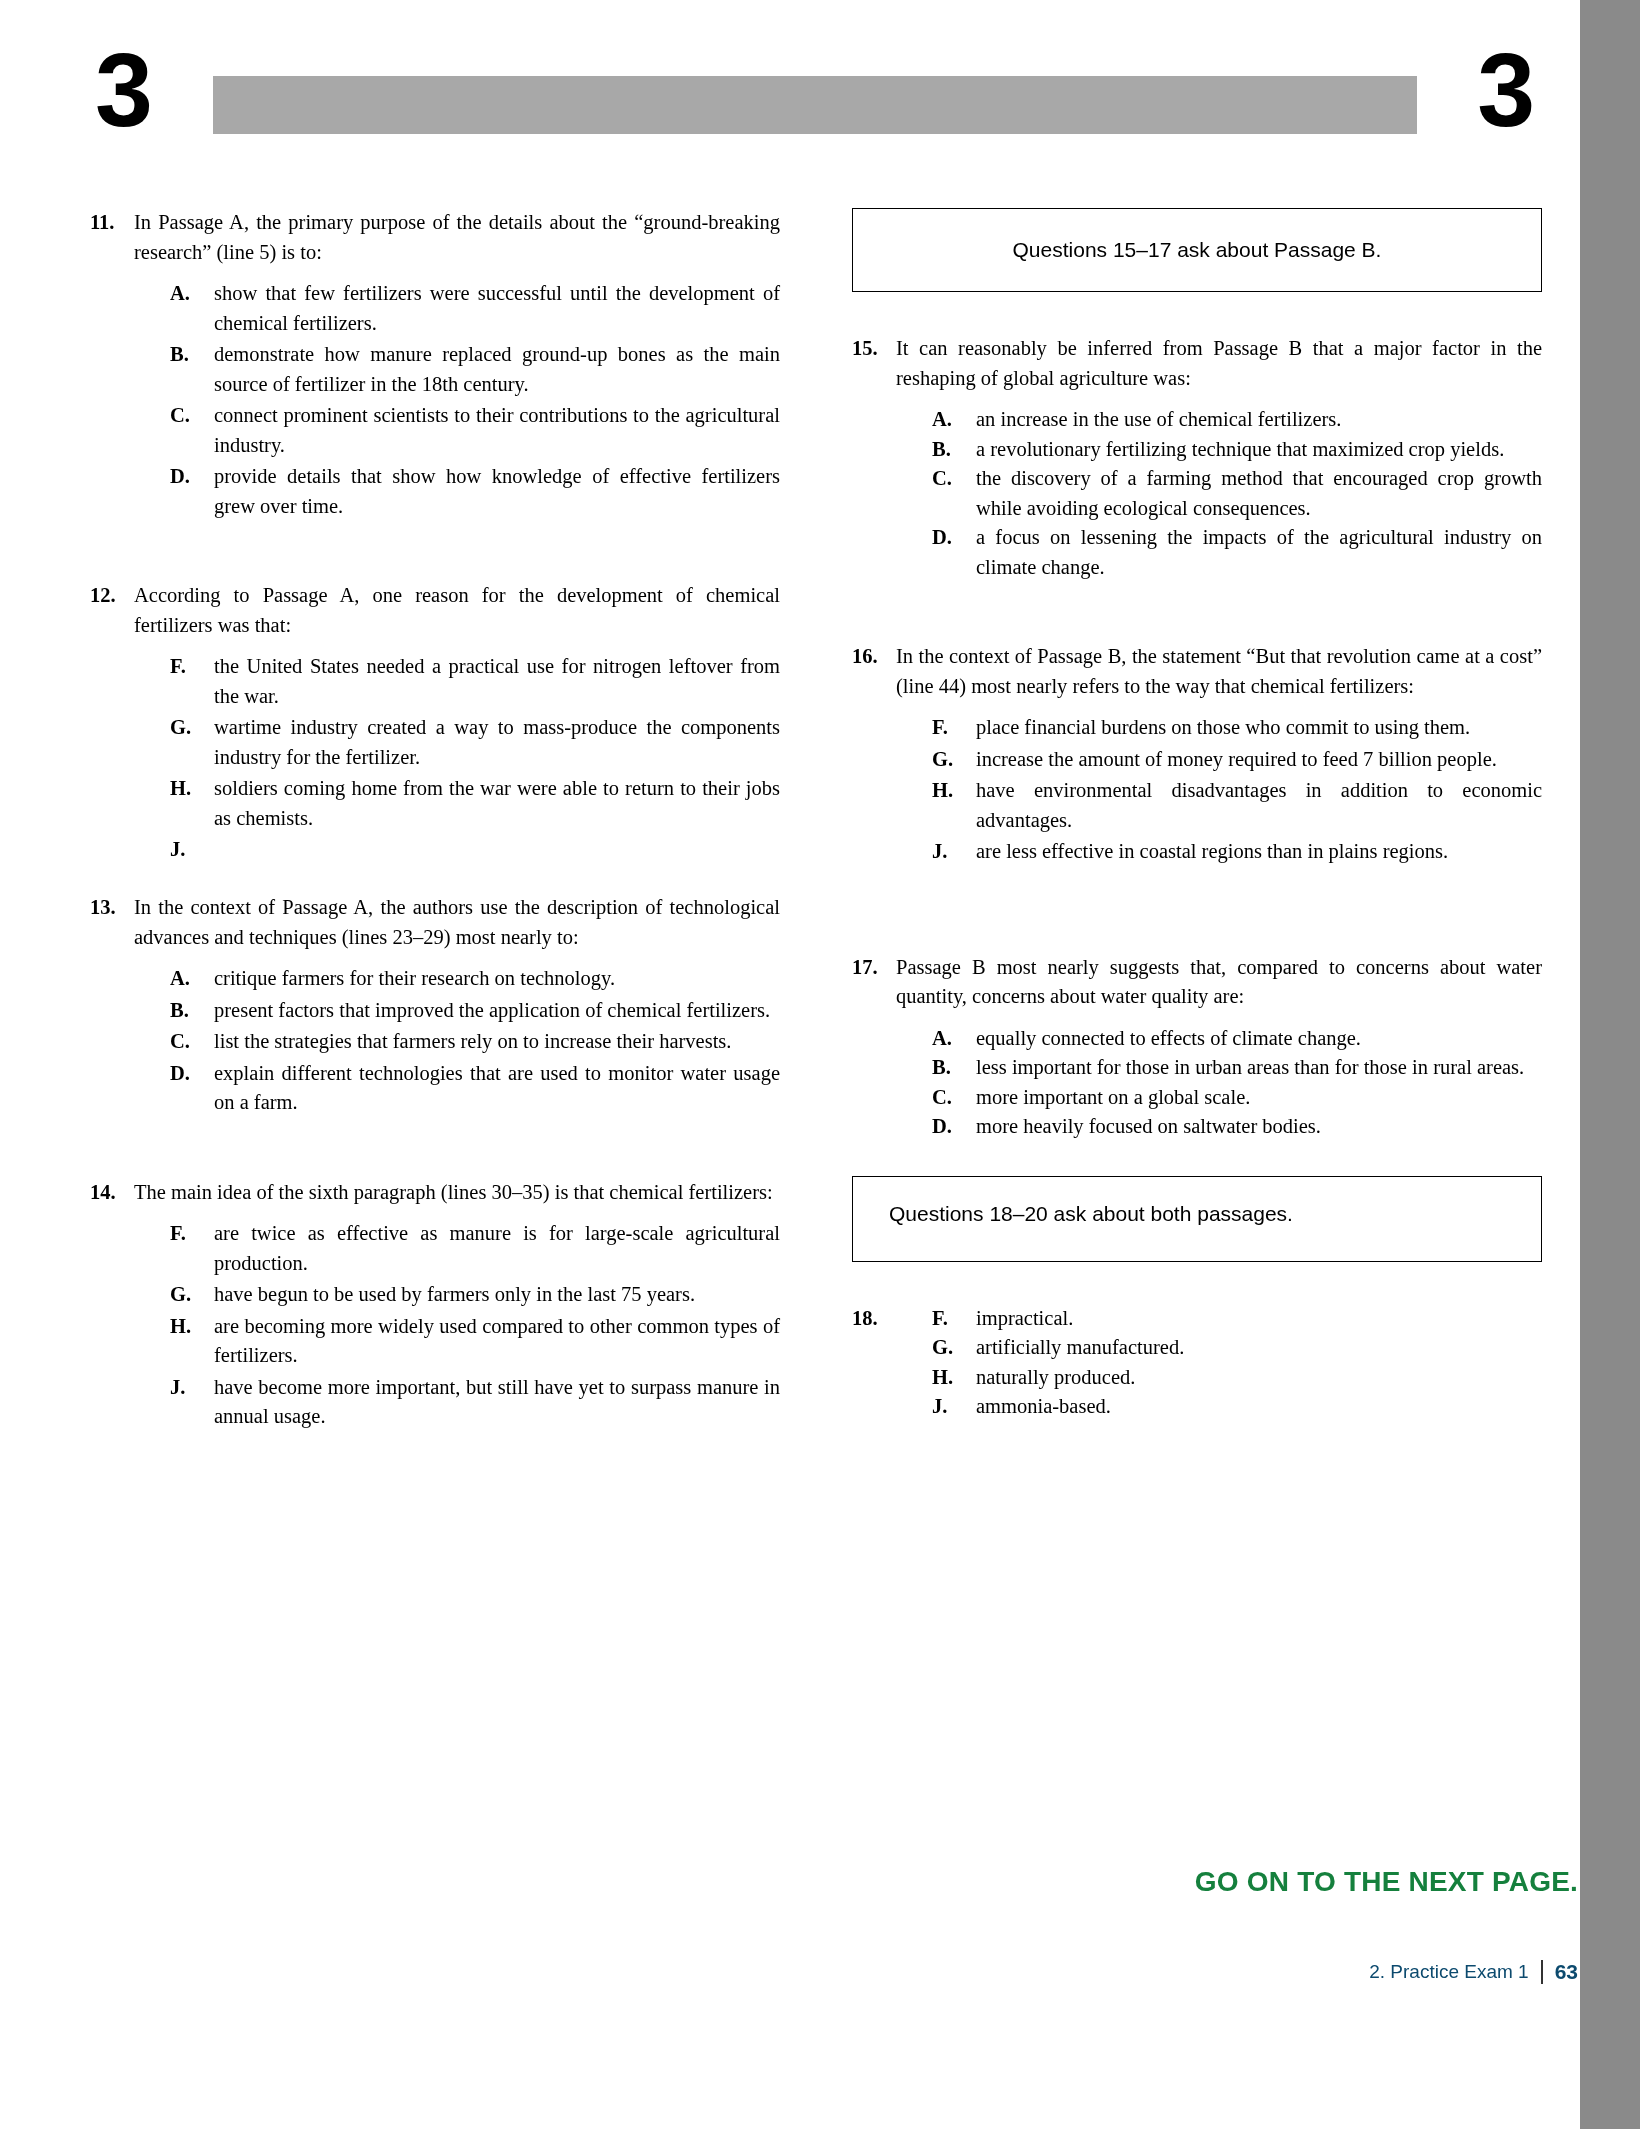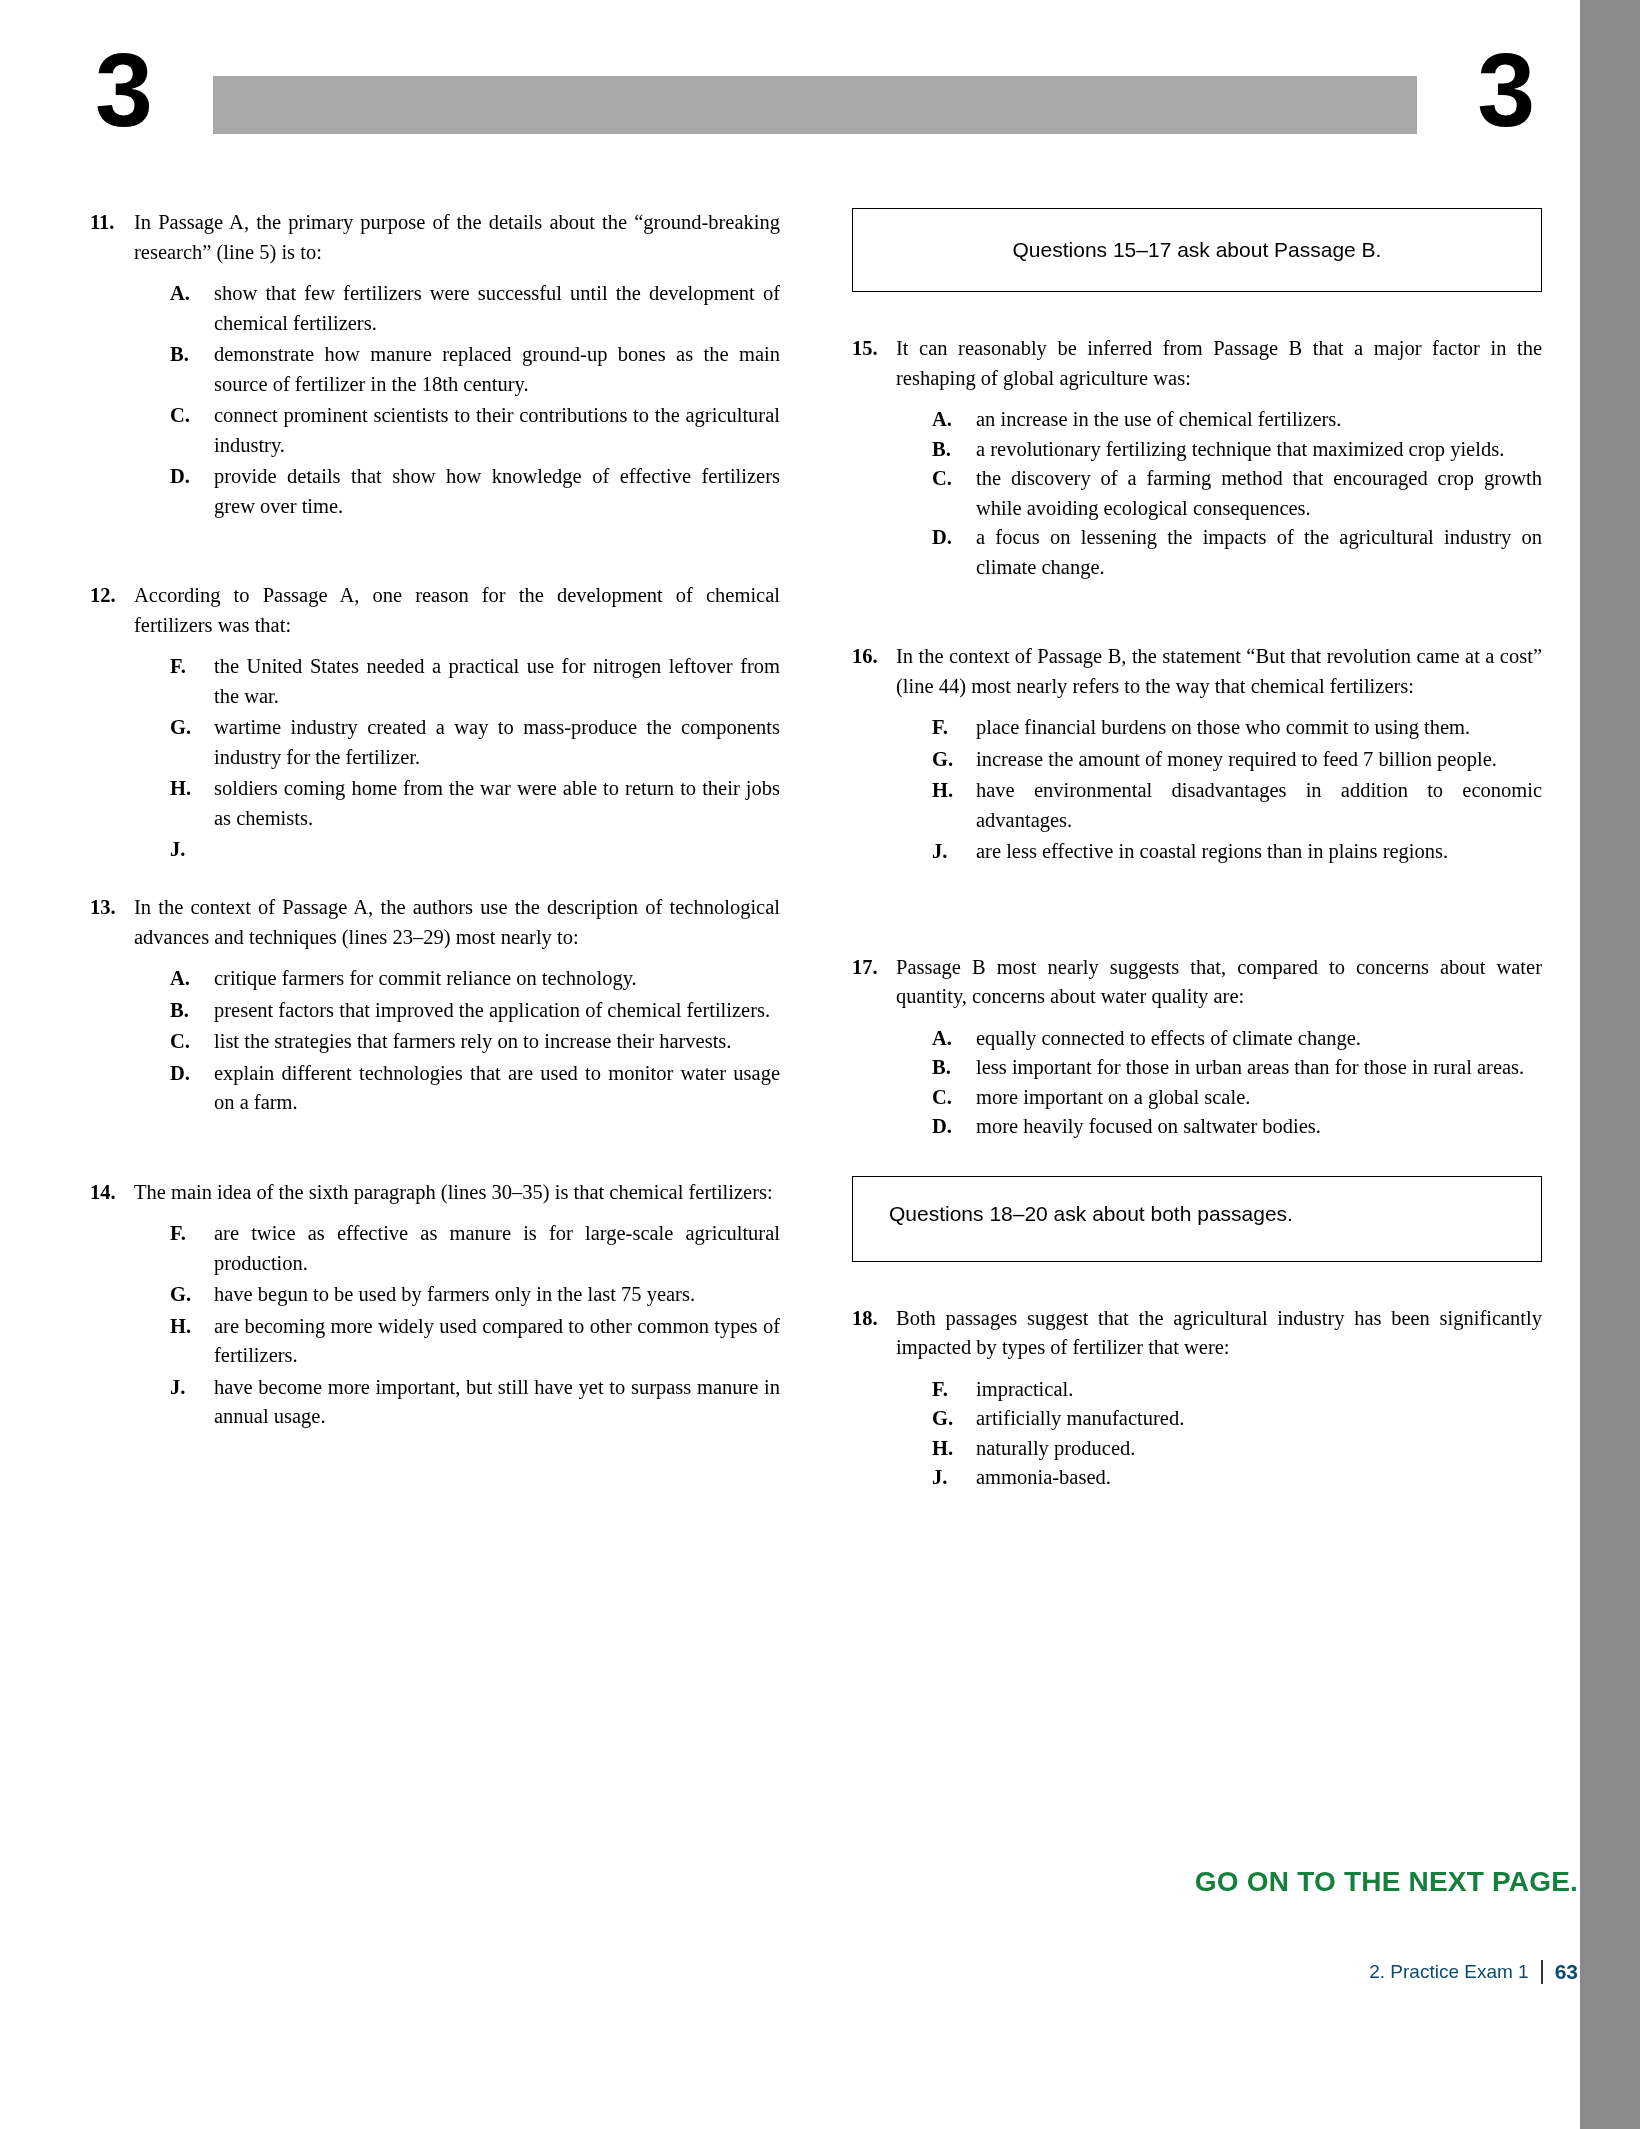--- a/index.html
+++ b/index.html
@@ -217,21 +217,21 @@
     </div>
 
     <div class="spacer-lg"></div>
 
     <div class="q">
       <div class="q-num">13.</div>
       <div class="q-stem">In the context of Passage A, the authors use the description of technological advances and techniques (lines 23–29) most nearly to:</div>
       <div class="choices">
         <div class="choice">
           <span class="choice-letter">A.</span>
-          <span>critique farmers for commit reliance on technology.</span>
+          <span>critique farmers for their research on technology.</span>
         </div>
         <div class="choice">
           <span class="choice-letter">B.</span>
           <span>present factors that improved the application of chemical fertilizers.</span>
         </div>
         <div class="choice">
           <span class="choice-letter">C.</span>
           <span>list the strategies that farmers rely on to increase their harvests.</span>
         </div>
         <div class="choice">
@@ -341,21 +341,20 @@
           <span class="choice-letter">D.</span>
           <span>more heavily focused on saltwater bodies.</span>
         </div>
       </div>
     </div>
 
     <div class="dirbox two-line">Questions 18–20 ask about both passages.</div>
 
     <div class="q">
       <div class="q-num">18.</div>
-      <div class="q-stem">Both passages suggest that the agricultural industry has been significantly impacted by types of fertilizer that were:</div>
       <div class="choices tight">
         <div class="choice">
           <span class="choice-letter">F.</span>
           <span>impractical.</span>
         </div>
         <div class="choice">
           <span class="choice-letter">G.</span>
           <span>artificially manufactured.</span>
         </div>
         <div class="choice">

